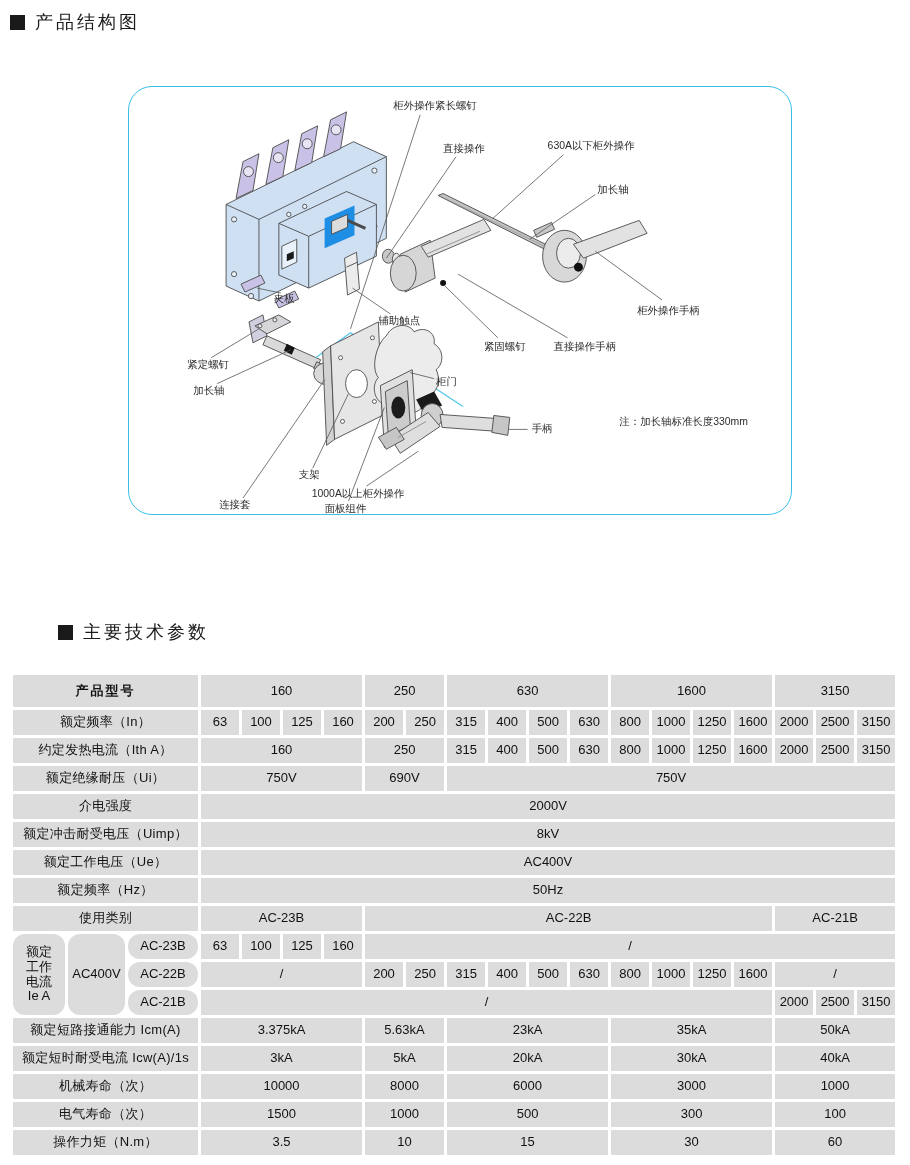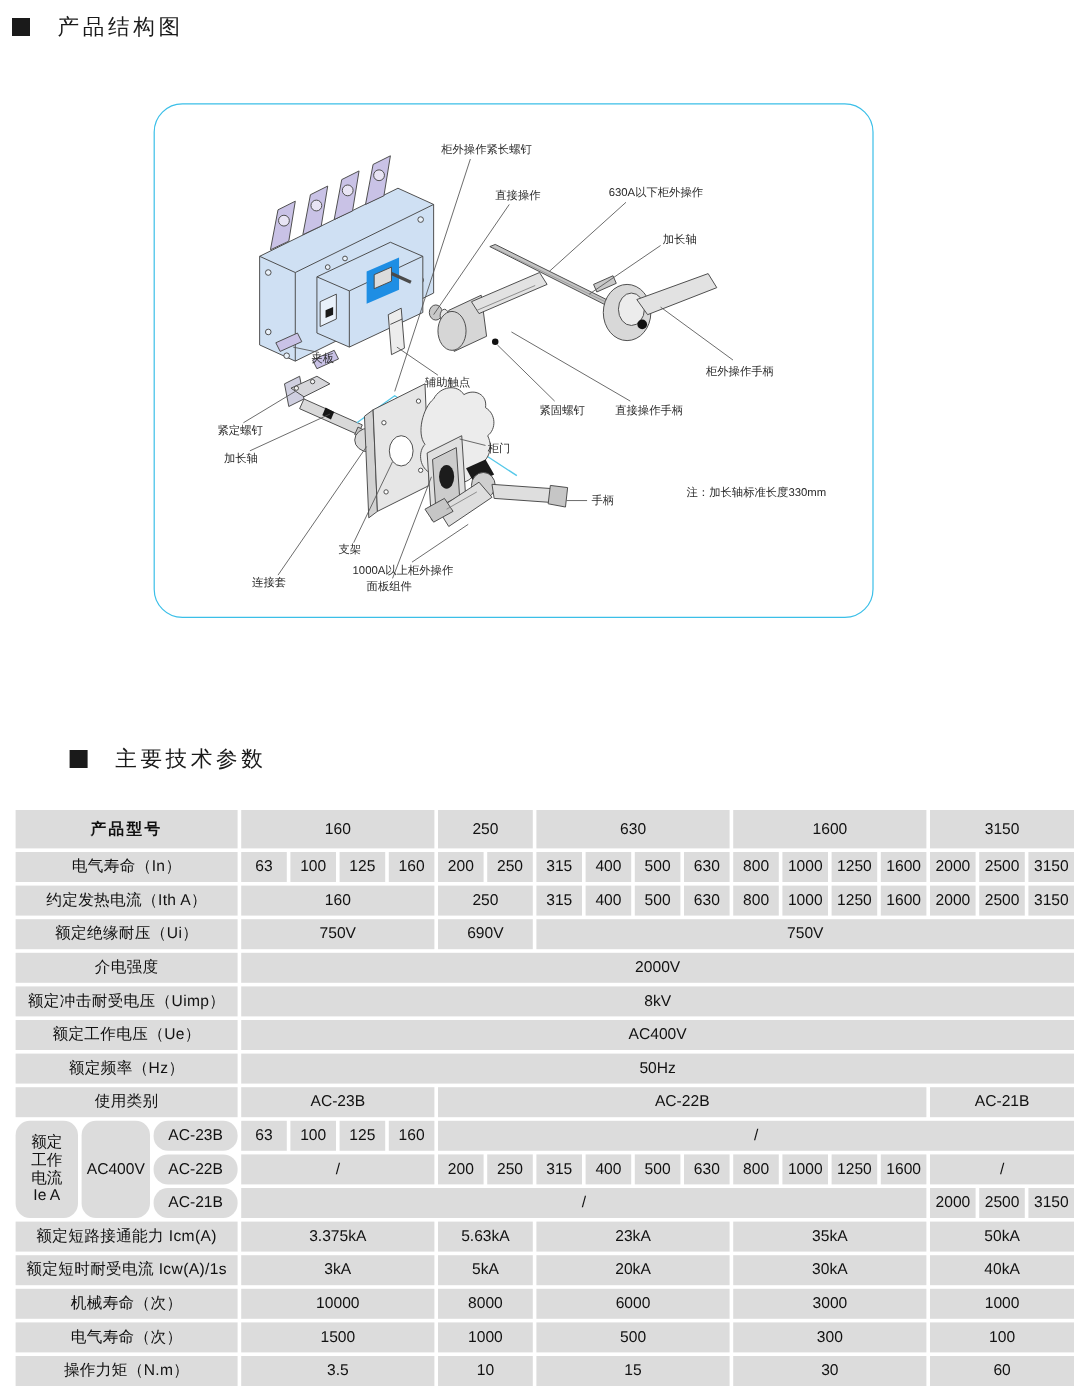--- a/index.html
+++ b/index.html
@@ -2,25 +2,25 @@
 <html><head>
 <meta charset="utf-8">
 <style>
   html,body{margin:0;padding:0;}
   body{
     width:910px;height:1165px;position:relative;background:#ffffff;
     font-family:"Liberation Sans","DejaVu Sans",sans-serif;color:#1a1a1a;overflow:hidden;
   }
   .section-header{position:absolute;left:10px;display:flex;align-items:center;}
   .section-header .sq{width:15px;height:15px;background:#1a1a1a;display:inline-block;}
-  .section-header .txt{margin-left:23px;font-size:18px;letter-spacing:3px;color:#1a1a1a;}
+  .section-header .txt{margin-left:10px;font-size:18px;letter-spacing:3px;color:#1a1a1a;}
   #hdr1{top:10px;}
   #hdr2{top:620px;padding-left:48px;}
   .diagram-panel{
-    position:absolute;left:128px;top:86px;width:600px;height:429px;
+    position:absolute;left:128px;top:86px;width:664px;height:429px;
     border:1.6px solid #3bbfe8;border-radius:24px;background:#ffffff;box-sizing:border-box;
   }
   .diagram-panel svg{position:absolute;left:0;top:0;width:100%;height:100%;}
   svg text.lbl{font-family:"Liberation Sans","DejaVu Sans",sans-serif;font-size:10.5px;fill:#2b2b2b;}
   table.tech{
     position:absolute;left:10px;top:672px;width:888px;
     border-collapse:separate;border-spacing:3px;table-layout:fixed;
   }
   table.tech td{
     background:#dcdcdc;text-align:center;vertical-align:middle;
@@ -214,21 +214,21 @@
   <tbody id="tech-body">
       <tr class="hdr">
         <td colspan="3" class="hl">产品型号</td>
         <td colspan="4" class="h">160</td>
         <td colspan="2" class="h">250</td>
         <td colspan="4" class="h">630</td>
         <td colspan="4" class="h">1600</td>
         <td colspan="3" class="h">3150</td>
       </tr>
       <tr>
-        <td colspan="3" class="label">电气寿命（In）</td>
+        <td colspan="3" class="label">额定频率（In）</td>
         <td>63</td>
         <td>100</td>
         <td>125</td>
         <td>160</td>
         <td>200</td>
         <td>250</td>
         <td>315</td>
         <td>400</td>
         <td>500</td>
         <td>630</td>

